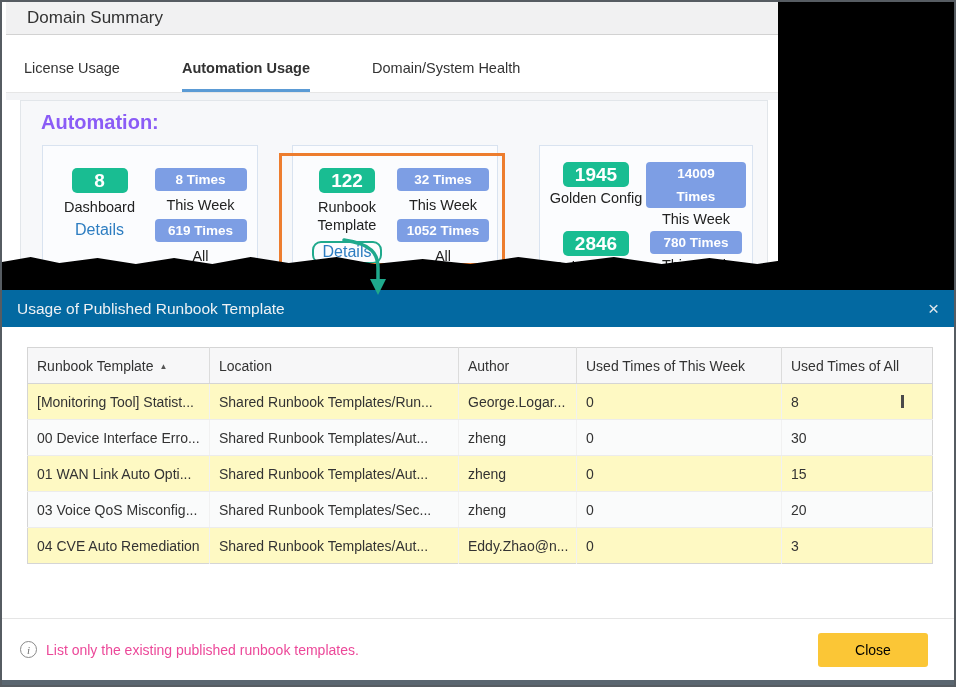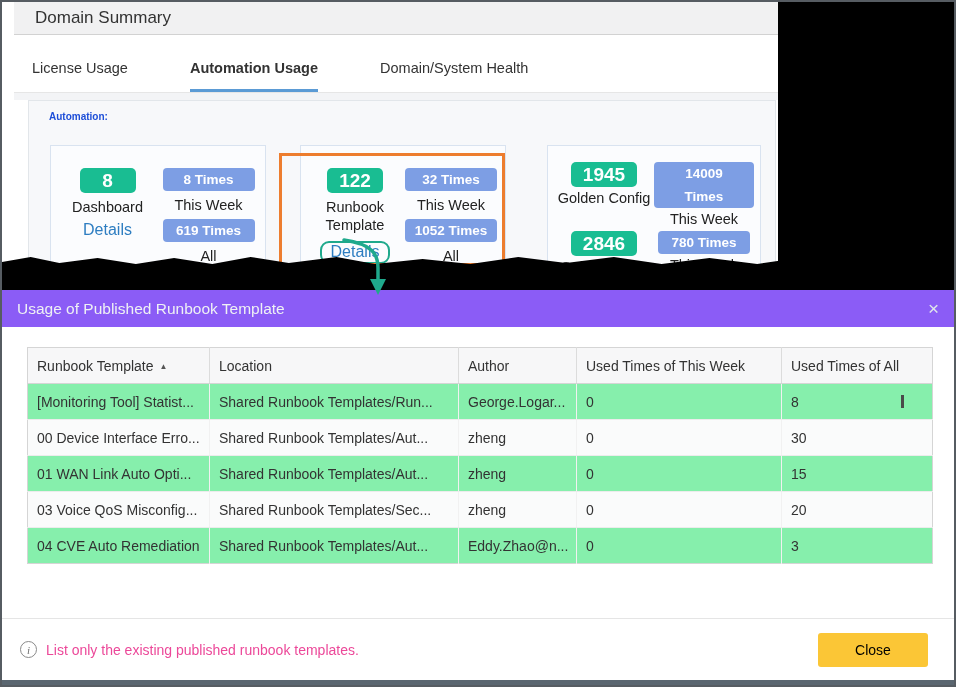--- a/index.html
+++ b/index.html
@@ -1,32 +1,32 @@
 <!DOCTYPE html>
 <html><head>
 <meta charset="utf-8">
 <style>
   * { margin:0; padding:0; box-sizing:border-box; font-family:"Liberation Sans", sans-serif; }
   html,body { background:#fff; }
   .root { position:relative; width:956px; height:687px; border:2px solid #565c62; background:#fff; overflow:hidden; }
 
   
-  .top-left { position:absolute; left:12px; top:0; width:775px; height:288px; background:#fff; border-right:6px solid #c2410c; }
+  .top-left { position:absolute; left:4px; top:0; width:775px; height:288px; background:#fff; border-right:1px solid #c2410c; }
   .black-tr { position:absolute; left:776px; top:0; width:176px; height:288px; background:#000; }
 
   .titlebar { height:33px; background:#f1f1f2; border-bottom:1px solid #d2d2d2; display:flex; align-items:center; padding-left:21px; font-size:17px; color:#333; }
 
   .tabbar { height:57px; background:#fff; display:flex; align-items:flex-end; padding-left:18px; }
   .tab { font-size:14.5px; color:#333; padding:0 0 13px 0; border-bottom:3px solid transparent; cursor:pointer; }
   .tab + .tab { margin-left:62px; }
   .tab.active { font-weight:700; border-bottom-color:#5b9bd5; }
   .tab-strip { height:8px; background:#f3f4f6; border-top:1px solid #e6e6e6; }
 
   .panel { position:absolute; left:14px; top:98px; width:748px; height:190px; background:#f7f8fa; border:1px solid #e2e6ea; }
-  .section-label { margin:10px 0 0 20px; font-weight:700; font-size:10px; color:#1d4ed8; }
+  .section-label { margin:10px 0 0 20px; font-weight:700; font-size:20px; color:#8b5cf6; }
 
   .card { position:absolute; top:44px; background:#fbfcfe; border:1px solid #d9e3f0; display:flex; justify-content:space-around; padding:22px 6px 10px; height:150px; }
   .card-1 { left:21px; width:216px; }
   .card-2 { left:271px; width:206px; }
   .card-3 { left:518px; width:214px; padding:16px 6px; display:grid; grid-template-columns:1fr 1fr; }
   .ccol { display:flex; flex-direction:column; align-items:center; gap:5px; width:50%; }
   .cell { display:flex; flex-direction:column; align-items:center; gap:2px; }
   .badge-green { background:#19bd92; color:#fff; font-weight:700; font-size:19px; line-height:25px; padding:0 12px; border-radius:5px; min-width:56px; text-align:center; }
   .badge-blue { background:#7d9ee4; color:#fff; font-weight:700; font-size:13.5px; line-height:23px; padding:0 10px; border-radius:4px; min-width:92px; text-align:center; }
   .card-label { font-size:14.5px; color:#222; text-align:center; line-height:18px; }
@@ -35,28 +35,28 @@
   .details-callout { border:2.5px solid #1fa98c; border-radius:9px; padding:0 9px 1px; margin-top:2px; }
 
   .highlight-box { position:absolute; left:277px; top:151px; width:226px; height:113px; border:3px solid #ed7d2e; z-index:6; pointer-events:none; }
 
   .band { position:absolute; left:0; top:250px; width:956px; height:38px; background:#000; z-index:7;
     clip-path: polygon(0 10px,3% 5px,6% 11px,10% 6px,14% 12px,18% 6px,22% 12px,26% 5px,30% 11px,35% 5px,39% 12px,44% 7px,49% 12px,54% 5px,59% 11px,64% 5px,69% 12px,74% 6px,79% 12px,84% 5px,89% 11px,94% 5px,100% 10px,100% 100%,0 100%); }
 
   .arrow-svg { position:absolute; left:330px; top:232px; z-index:12; }
 
   
-  .modal-header { position:absolute; left:0; top:288px; width:952px; height:37px; background:#8b5cf6; color:#eef1f4; display:flex; align-items:center; padding:0 15px; font-size:15.5px; z-index:8; }
+  .modal-header { position:absolute; left:0; top:288px; width:952px; height:37px; background:#0369a1; color:#eef1f4; display:flex; align-items:center; padding:0 15px; font-size:15.5px; z-index:8; }
   .modal-close { margin-left:auto; font-size:19px; color:#dfe5ea; cursor:pointer; line-height:1; }
   .modal-body { position:absolute; left:0; top:325px; width:952px; height:291px; background:#fff; z-index:5; }
 
   .rb-table { position:absolute; left:25px; top:20px; border-collapse:collapse; table-layout:fixed; border:1px solid #d5d5d5; background:#fff; }
   .rb-table th { background:#f7f7f8; font-weight:400; font-size:14px; color:#333; text-align:left; height:36px; padding:0 6px 0 9px; border-right:1px solid #dcdcdc; border-bottom:1px solid #d5d5d5; overflow:hidden; white-space:nowrap; }
   .rb-table th:last-child { border-right:none; }
-  .rb-table td { font-size:14px; color:#333; height:36px; padding:0 6px 0 9px; border-right:1px solid #f1f1f1; border-bottom:1px solid #ececec; overflow:hidden; white-space:nowrap; background:#86efac; }
+  .rb-table td { font-size:14px; color:#333; height:36px; padding:0 6px 0 9px; border-right:1px solid #f1f1f1; border-bottom:1px solid #ececec; overflow:hidden; white-space:nowrap; background:#fef9c3; }
   .rb-table td:last-child { border-right:none; }
   .rb-table tr:nth-child(even) td { background:#fafbfb; }
   .rb-table tr:last-child td { border-bottom:none; }
   .sort-icon { font-size:8px; color:#555; margin-left:6px; vertical-align:2px; }
   .scroll-tick { position:absolute; left:899px; top:68px; width:3px; height:13px; background:#4a4a4a; }
 
   .modal-footer { position:absolute; left:0; top:616px; width:952px; height:62px; background:#fff; border-top:1px solid #e5e5e5; display:flex; align-items:center; padding:0 26px 0 18px; z-index:8; }
   .info-icon { display:inline-flex; align-items:center; justify-content:center; width:17px; height:17px; border:1px solid #8a8a8a; border-radius:50%; font-size:11px; color:#6f6f6f; font-family:"Liberation Serif", serif; font-style:italic; flex:0 0 auto; }
   .footer-note { margin-left:9px; font-size:14px; color:#ec4899; }
   .close-btn { margin-left:auto; width:110px; height:34px; background:#fbc636; border:none; border-radius:3px; font-size:14px; color:#000000; cursor:pointer; }

